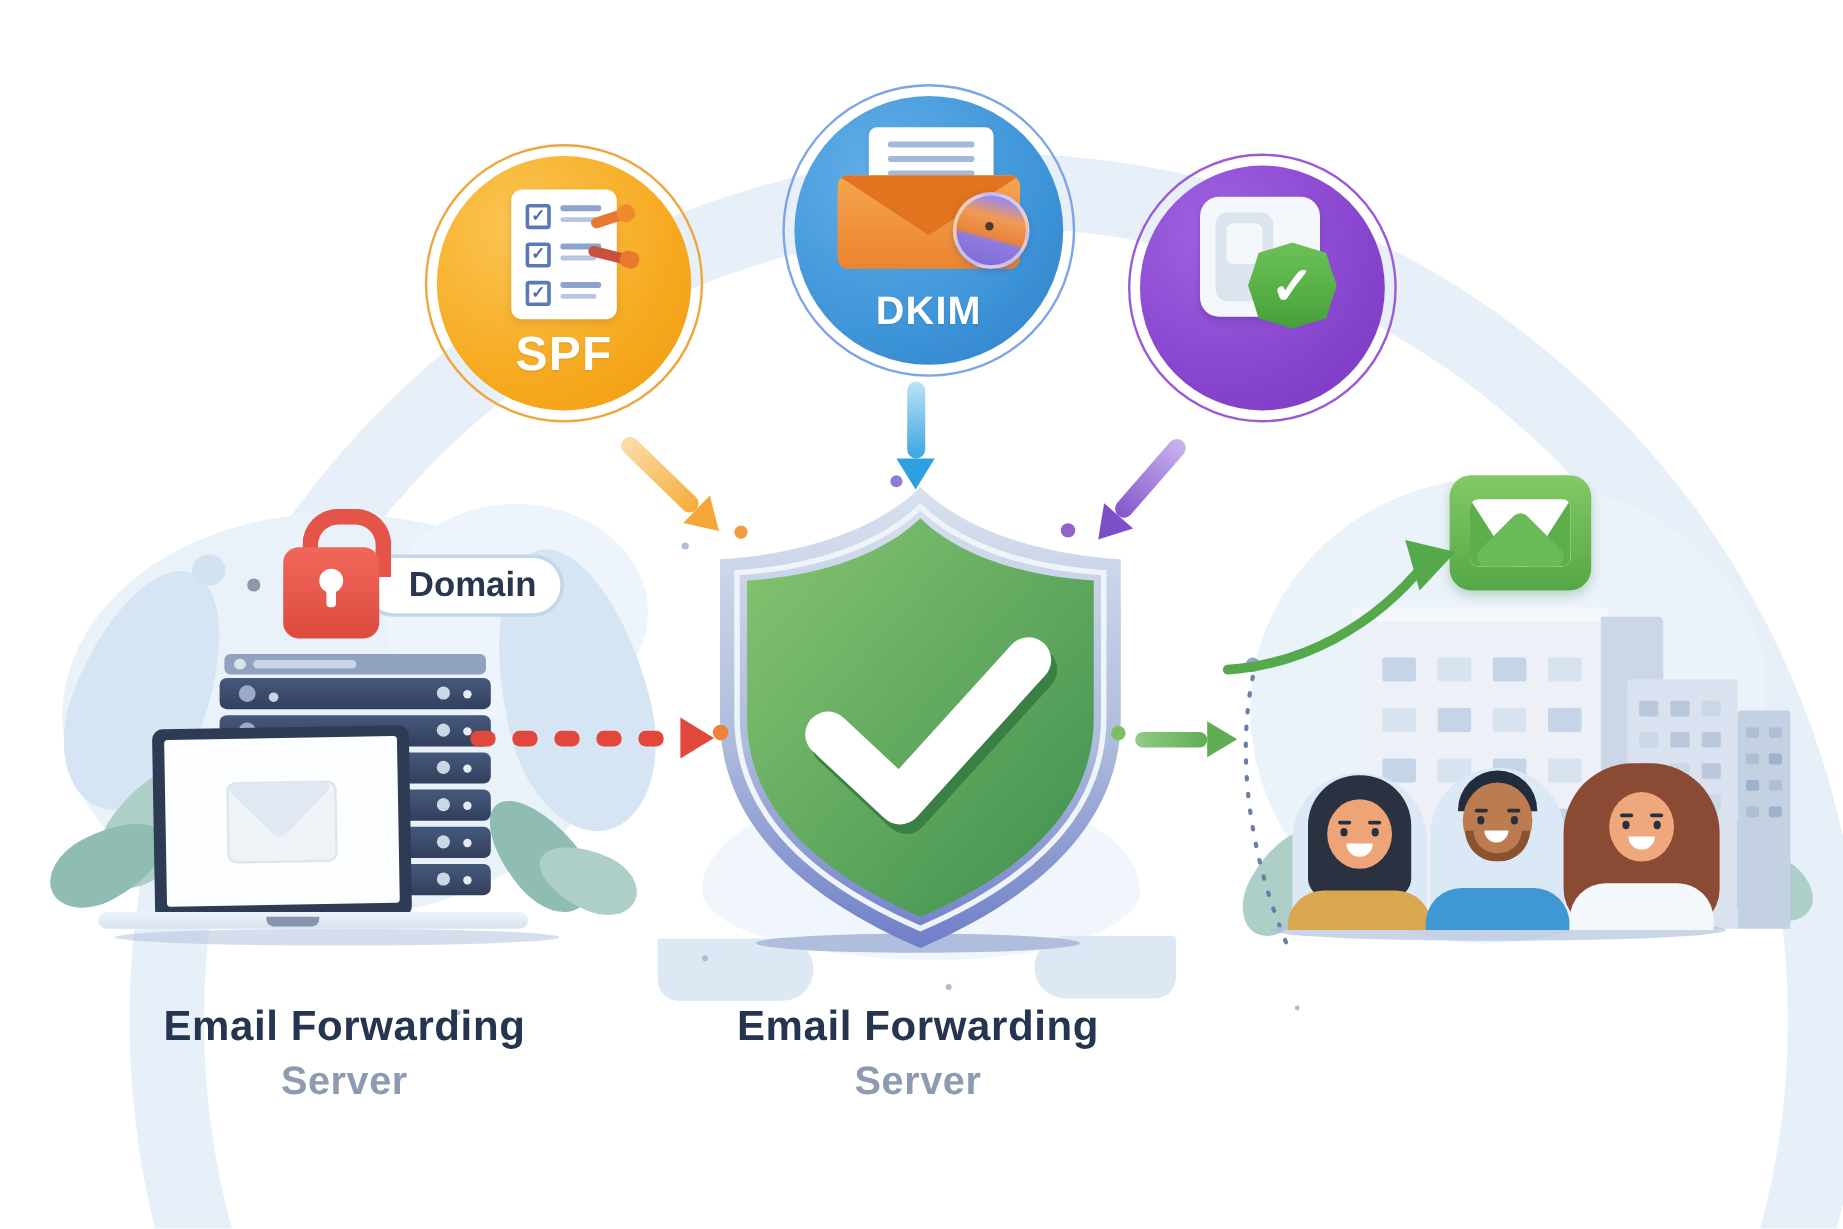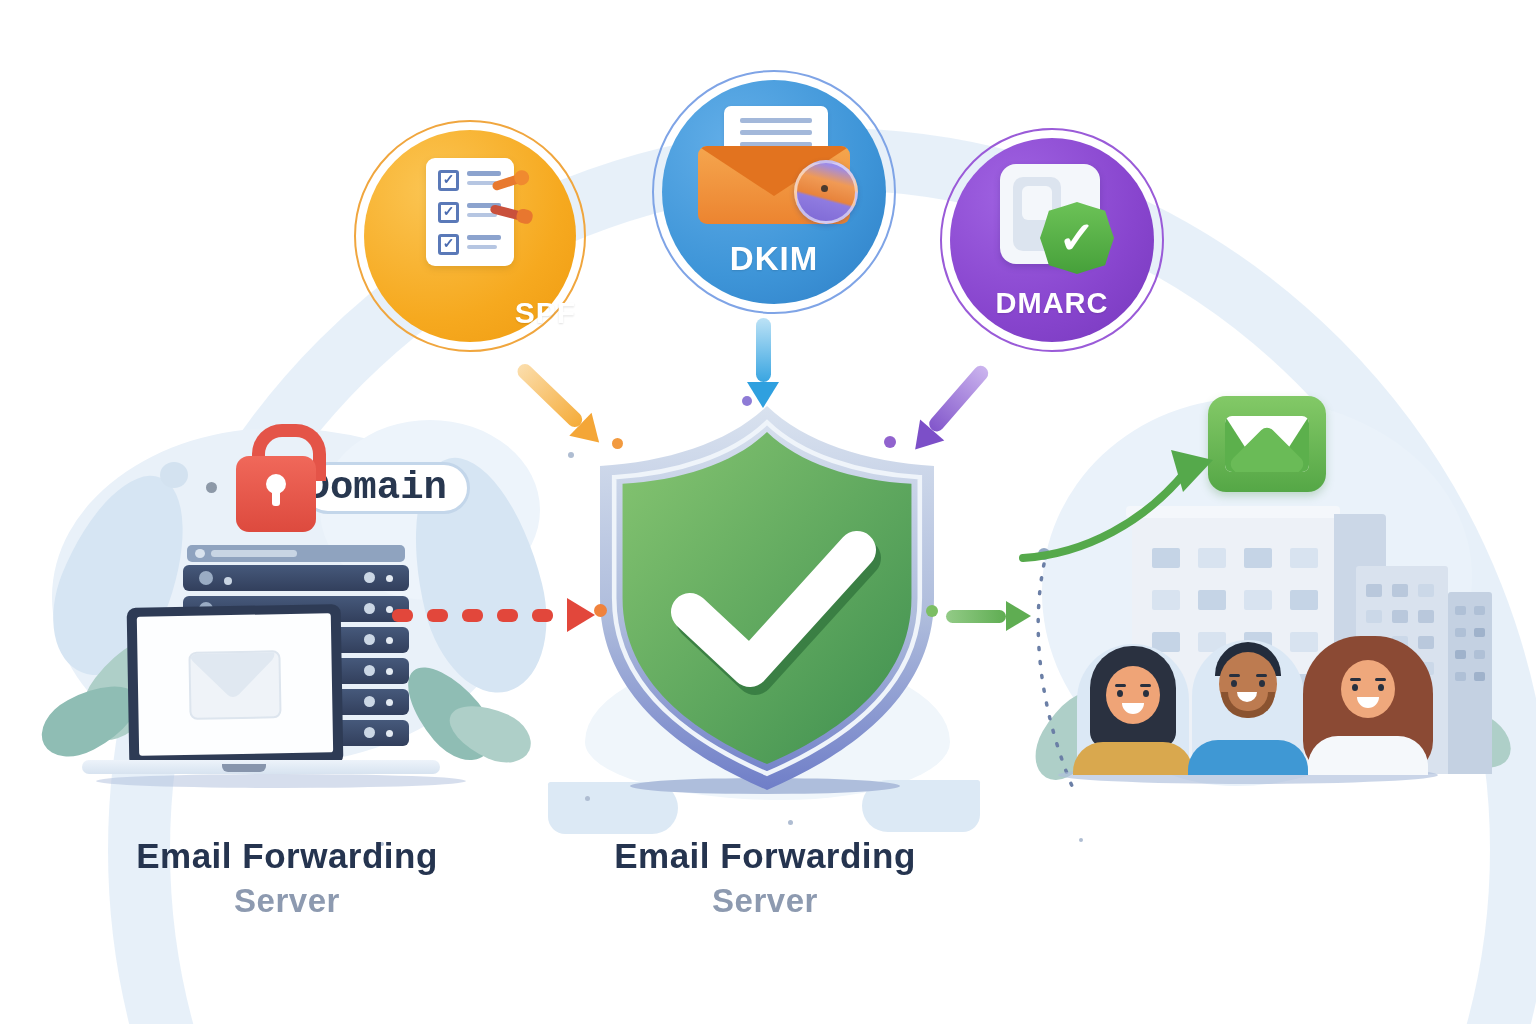--- a/index.html
+++ b/index.html
@@ -100,21 +100,21 @@
   
   .shield{left:572px;top:400px;z-index:4;}
 
   
   .lock-shackle{left:252px;top:424px;width:48px;height:44px;border:13px solid #E45448;border-bottom:none;border-radius:30px 30px 0 0;z-index:3;}
   .lock-body{left:236px;top:456px;width:80px;height:76px;border-radius:13px;background:linear-gradient(180deg,#F0685A 0%,#DD4A3E 100%);z-index:3;}
   .lock-key{left:266px;top:474px;width:20px;height:20px;border-radius:50%;background:#fff;z-index:4;}
   .lock-key::after{content:'';position:absolute;left:6px;top:14px;width:8px;height:18px;border-radius:3px;background:#fff;}
   .domain-pill{left:302px;top:462px;width:168px;height:52px;background:#fff;border:3px solid #C3D6EA;border-radius:28px;z-index:2;
     display:flex;align-items:center;justify-content:flex-end;padding-right:20px;box-sizing:border-box;}
-  .domain-pill span{color:#28374F;font-size:39px;font-weight:bold;font-family:Liberation Mono, monospace;}
+  .domain-pill span{color:#28374F;font-size:29px;font-weight:bold;}
 
   .server-topbar{left:187px;top:545px;width:218px;height:17px;background:#8FA3BF;border-radius:5px;z-index:2;}
   .server-topbar::before{content:'';position:absolute;left:8px;top:4px;width:10px;height:9px;border-radius:50%;background:#D9E3EE;}
   .server-topbar::after{content:'';position:absolute;left:24px;top:5px;width:86px;height:7px;border-radius:4px;background:#C8D5E4;}
   .srow{left:183px;width:226px;height:26px;border-radius:6px;background:linear-gradient(180deg,#46597B,#323F5C);z-index:2;}
   .srow::before{content:'';position:absolute;left:16px;top:6px;width:14px;height:14px;border-radius:50%;background:#9AACC4;box-shadow:22px 3px 0 -3px #C9D5E3;}
   .srow::after{content:'';position:absolute;right:34px;top:7px;width:11px;height:11px;border-radius:50%;background:#CBD7E5;box-shadow:20px 1px 0 -2px #E3EAF2;}
 
   .laptop-screen{left:128px;top:606px;width:214px;height:160px;background:#2E3B55;border-radius:9px;z-index:3;transform:rotate(-1deg);}
   .laptop-inner{position:absolute;left:10px;top:9px;right:10px;bottom:12px;background:#FDFEFF;border-radius:3px;display:flex;align-items:center;justify-content:center;}
@@ -208,21 +208,21 @@
       <div class="spf-row">
           <div class="spf-check">✓</div>
         <div class="spf-lines">
             <div class="spf-line"></div>
             <div class="spf-line l2"></div>
           </div>
         </div>
     </div>
     <div class="abs pen pen1"></div>
     <div class="abs pen pen2"></div>
-    <div class="badge-label" style="bottom:12px;font-size:30px;text-align:right;">SPF</div>
+    <div class="badge-label" style="bottom:24px;font-size:40px;">SPF</div>
   </div>
 
   <div class="abs badge badge-dkim">
     <div class="abs dkim-icon">
       <div class="dkim-letter">
         <div class="ln"></div>
           <div class="ln"></div>
           <div class="ln"></div>
           <div class="ln"></div>
       </div>
@@ -234,21 +234,20 @@
     <div class="badge-label" style="bottom:26px;font-size:33px;">DKIM</div>
   </div>
 
   <div class="abs badge badge-dmarc">
     <div class="abs dmarc-icon">
       <div class="dmarc-board"></div>
       <div class="dmarc-badge">
         <span>✓</span>
       </div>
     </div>
-    <div class="badge-label" style="bottom:22px;font-size:29px;">DMARC</div>
   </div>
 
   <div class="abs arrow arrow-spf">
       <div class="shaft"></div>
       <div class="head"></div>
     </div>
   <div class="abs arrow arrow-dkim">
       <div class="shaft"></div>
       <div class="head"></div>
     </div>

